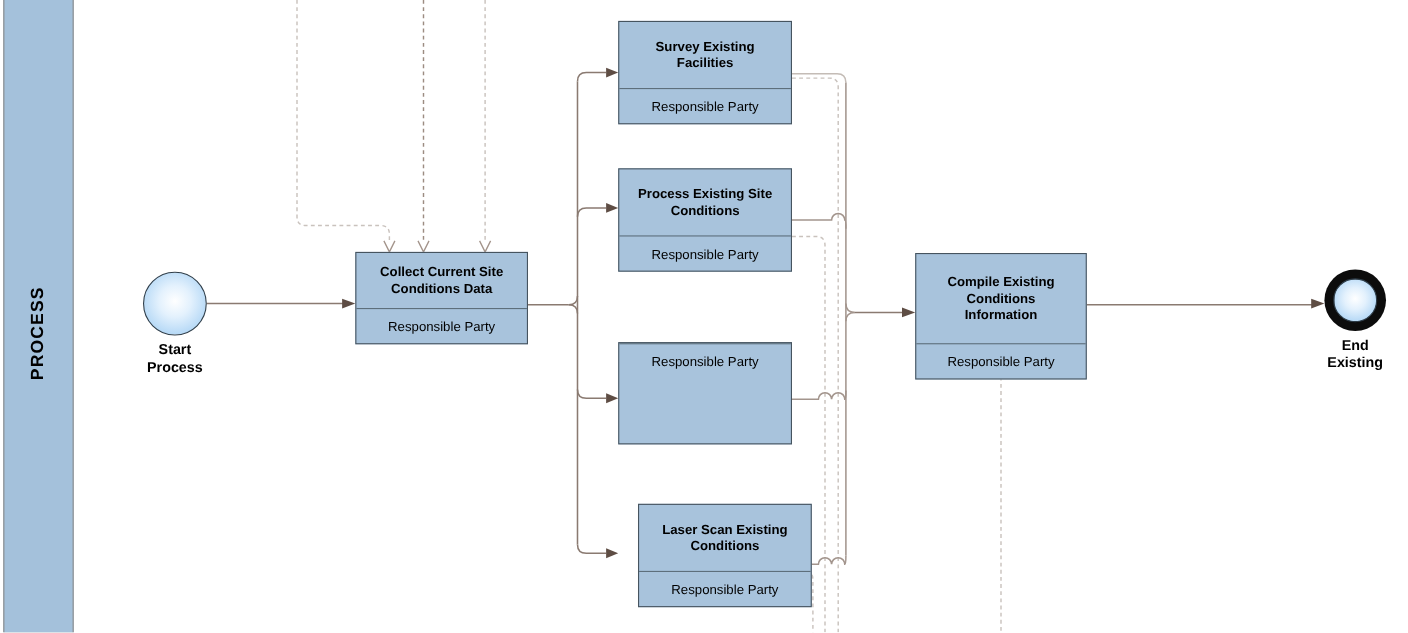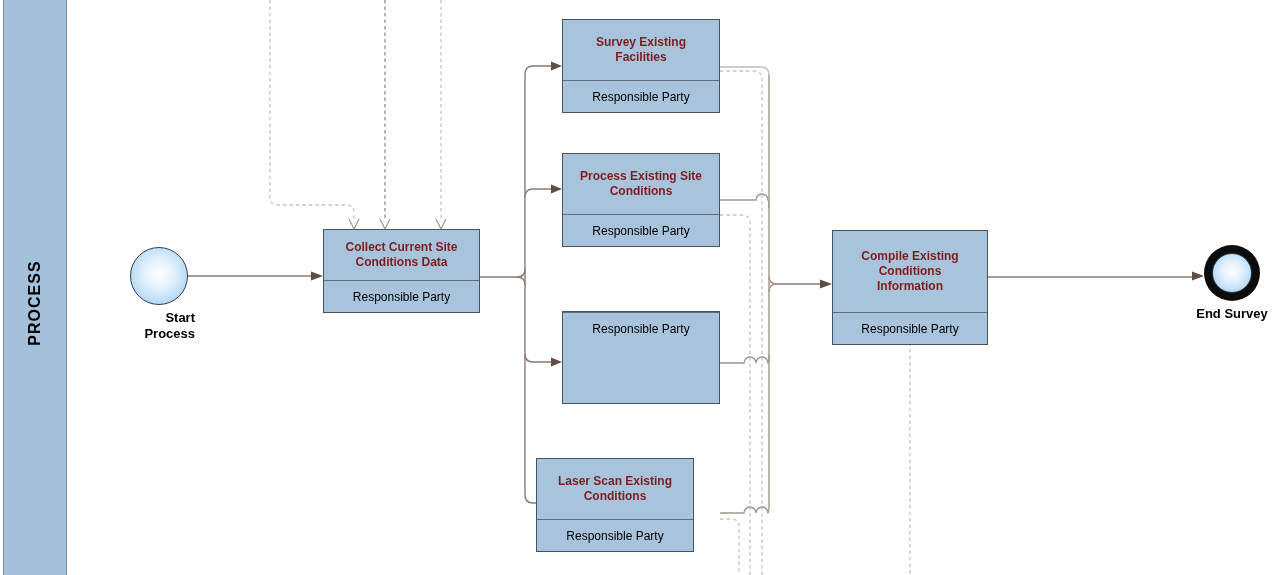--- a/index.html
+++ b/index.html
@@ -21,21 +21,21 @@
     white-space:nowrap;
   }
   
   .task{
     position:absolute;z-index:3;box-sizing:border-box;
     background:var(--box_fill);border:1.2px solid var(--box_stroke);
     display:flex;flex-direction:column;
   }
   .task-title{
     flex:1 1 auto;display:flex;align-items:center;justify-content:center;
-    text-align:center;font-weight:bold;font-size:12px;line-height:1.25;color:#7f1d1d;
+    text-align:center;font-weight:bold;font-size:12px;line-height:1.25;color:#000000;
   }
   .task-title span{display:inline-block;max-width:132px;}
   .task--compile .task-title span{max-width:120px;}
   .task-party{
     height:31px;flex:0 0 31px;border-top:1px solid var(--divider);
     display:flex;align-items:center;justify-content:center;
     font-size:12px;color:#000000;text-align:center;
   }
   
   .event-start{
@@ -49,21 +49,21 @@
   }
   .event-end-inner{
     position:absolute;left:8px;top:8px;width:40px;height:40px;border-radius:50%;
     border:1px solid var(--event_stroke);box-sizing:border-box;
     background:radial-gradient(circle at 50% 46%, #ffffff 0%, #e3f1fd 35%, #bcdcf7 68%, #a5d0f2 100%);
   }
   .event-label{
     position:absolute;z-index:3;text-align:center;
     font-size:13px;font-weight:bold;line-height:16px;color:#000;
   }
-  .event-label--start{left:123px;top:310px;width:72px;text-align:right;}
+  .event-label--start{left:123px;top:310px;width:72px;}
   .event-label--end{left:1196px;top:306px;width:72px;}
 </style>
 </head>
 <body>
 
 <div class="canvas">
 
   <svg class="connector-layer" width="1280" height="575" viewBox="0 0 1280 575">
 
     <g fill="none" stroke-width="1.3" stroke-dasharray="3.5 3" style="stroke:var(--dash_light)">
@@ -169,32 +169,32 @@
     <div class="task-title">
         <span>Process Existing Site Conditions</span>
       </div>
     <div class="task-party">Responsible Party</div>
   </div>
 
   <div class="task" style="left:562px;top:311px;width:158px;height:93px">
     <div class="task-party">Responsible Party</div>
   </div>
 
-  <div class="task" style="left:536px;top:458px;width:158px;height:94px">
+  <div class="task" style="left:580px;top:458px;width:158px;height:94px">
     <div class="task-title">
         <span>Laser Scan Existing Conditions</span>
       </div>
     <div class="task-party">Responsible Party</div>
   </div>
 
   <div class="task task--compile" style="left:832px;top:230px;width:156px;height:115px">
     <div class="task-title">
         <span>Compile Existing Conditions Information</span>
       </div>
     <div class="task-party">Responsible Party</div>
   </div>
 
   <div class="event-end">
     <div class="event-end-inner"></div>
   </div>
-  <div class="event-label event-label--end">End Survey</div>
+  <div class="event-label event-label--end">End Existing</div>
 
 </div>
 
 </body></html>

